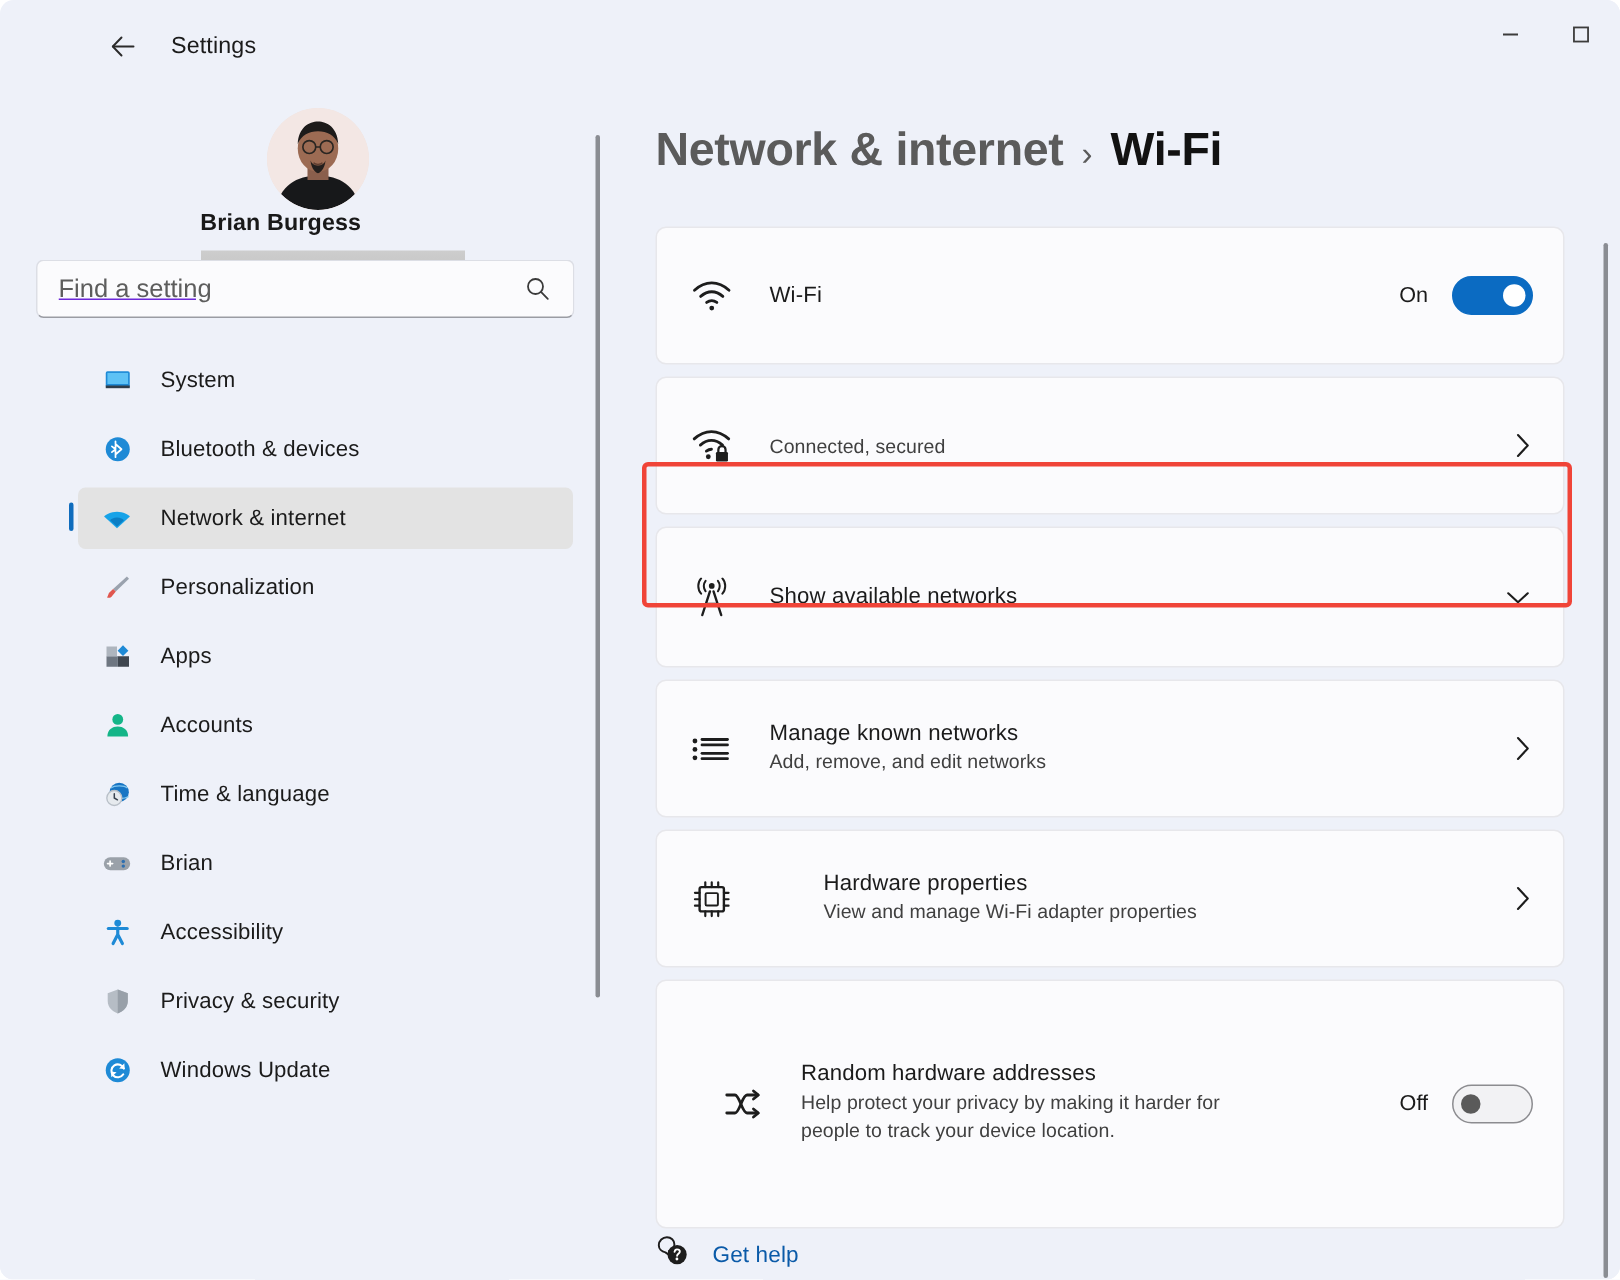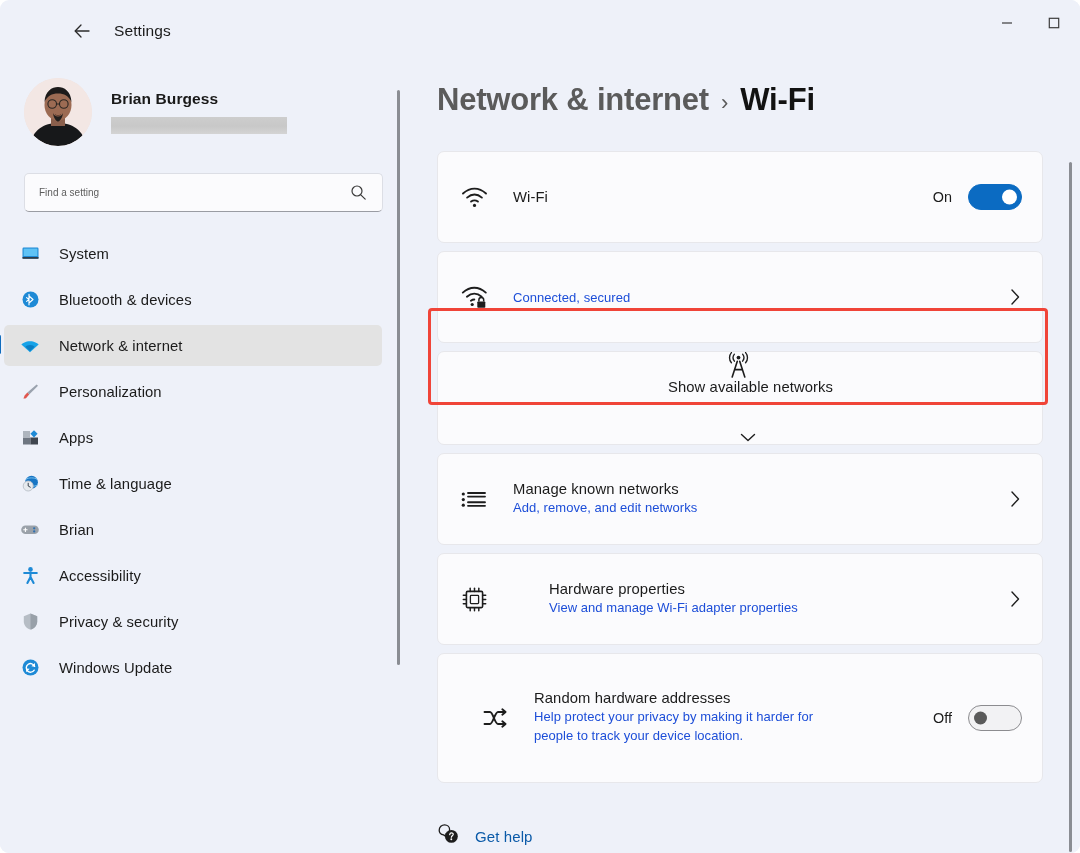--- a/index.html
+++ b/index.html
@@ -66,20 +66,21 @@
     width: 400px;
     height: 791px;
     background: #eef1f9;
     overflow: hidden;
   }
   .profile {
     display: flex;
     align-items: center;
     margin: 10px 0 0 24px;
     height: 80px;
+    flex-direction: column;
   }
   .avatar {
     width: 68px; height: 68px;
     border-radius: 50%;
     overflow: hidden;
     flex: none;
     background: #f0e3e0;
     position: relative;
   }
   .avatar svg { display: block; }
@@ -107,30 +108,32 @@
     display: flex;
     align-items: center;
     cursor: text;
   }
   .searchbox input {
     flex: 1;
     border: none;
     outline: none;
     background: transparent;
     font-family: "Liberation Sans", sans-serif;
-    font-size: 10px;
-    color: #7f1d1d;
+    font-size: 17px;
+    color: #6d28d9;
     padding: 0 12px 0 14px;
+    text-decoration: underline;
   }
   .searchbox input::placeholder { color: #5d5d5d; }
   .search-ic { padding-right: 15px; display: flex; }
 
   .navlist {
     margin-top: 21px;
     padding: 0 18px 0 4px;
+    margin-left: 48px;
   }
   .navitem {
     position: relative;
     height: 41px;
     display: flex;
     align-items: center;
     border-radius: 5px;
     padding-left: 12px;
     margin-bottom: 5px;
     cursor: pointer;
@@ -227,21 +230,21 @@
     min-width: 0;
   }
   .card-title {
     font-size: 14.8px;
     color: #1b1b1b;
     letter-spacing: .1px;
   }
   .card-sub {
     margin-top: 2px;
     font-size: 13px;
-    color: #1d4ed8;
+    color: #404040;
     line-height: 1.45;
     letter-spacing: .05px;
   }
   .card-right {
     display: flex;
     align-items: center;
     flex: none;
     margin-left: 12px;
   }
   .toggle-label {
@@ -265,24 +268,24 @@
     border-radius: 50%;
   }
   .toggle.on .knob { right: 4px; width: 15px; height: 15px; background: #ffffff; }
   .toggle.off .knob { left: 5px; width: 13px; height: 13px; background: #5a5a5a; }
 
   .chev { display: flex; align-items: center; color: #1b1b1b; }
 
   
   .card.h-wifi { height: 92px; }
   .card.h-props { height: 92px; }
-  .card.h-show { height: 94px; flex-direction: column; }
+  .card.h-show { height: 94px; }
   .card.h-manage { height: 92px; }
   .card.h-hw { height: 92px; gap: 36px; }
-  .card.h-rand { height: 130px; padding-left: 44px; }
+  .card.h-rand { height: 166px; padding-left: 44px; }
 
   
   .highlight-box {
     position: absolute;
     left: 28px; top: 246px;
     width: 620px; height: 97px;
     border: 3px solid #f04438;
     border-radius: 4px;
     pointer-events: none;
     z-index: 4;
@@ -439,20 +442,29 @@
           <svg width="19" height="19" viewBox="0 0 19 19">
             <rect x="2" y="9.5" width="7.5" height="7" fill="#6e7681"></rect>
             <rect x="9.5" y="9.5" width="7.5" height="7" fill="#3f464f"></rect>
             <rect x="2" y="3" width="7" height="6.5" fill="#aeb5be"></rect>
             <path d="M13 2.2 L16.6 5.8 L13 9.4 L9.4 5.8 Z" fill="#1e8ad6"></path>
           </svg>
         </span>
         <span class="nav-label">Apps</span>
       </div>
 
+      <div class="navitem">
+        <span class="nav-ic">
+          <svg width="19" height="19" viewBox="0 0 19 19">
+            <circle cx="9.5" cy="5.6" r="3.6" fill="#14b588"></circle>
+            <path d="M2.6 17 C2.6 12.6 5.8 10.4 9.5 10.4 C13.2 10.4 16.4 12.6 16.4 17 Z" fill="#14b588"></path>
+          </svg>
+        </span>
+        <span class="nav-label">Accounts</span>
+      </div>
 
       <div class="navitem">
         <span class="nav-ic">
           <svg width="19" height="19" viewBox="0 0 19 19">
             <circle cx="10.5" cy="8.2" r="6.4" fill="#1775c4"></circle>
             <path d="M5 5.4 C7 3.4 14 3.4 16 5.4 M4.3 11 C7 12.8 14 12.8 16.7 11" fill="none" stroke="#7fc6ef" stroke-width="0.9"></path>
             <circle cx="7.2" cy="12" r="5" fill="#e6eaee" stroke="#b9c0c8" stroke-width="0.9"></circle>
             <path d="M7.2 9.2 L7.2 12 L9.3 13.2" fill="none" stroke="#3a4450" stroke-width="1" stroke-linecap="round"></path>
           </svg>
         </span>

